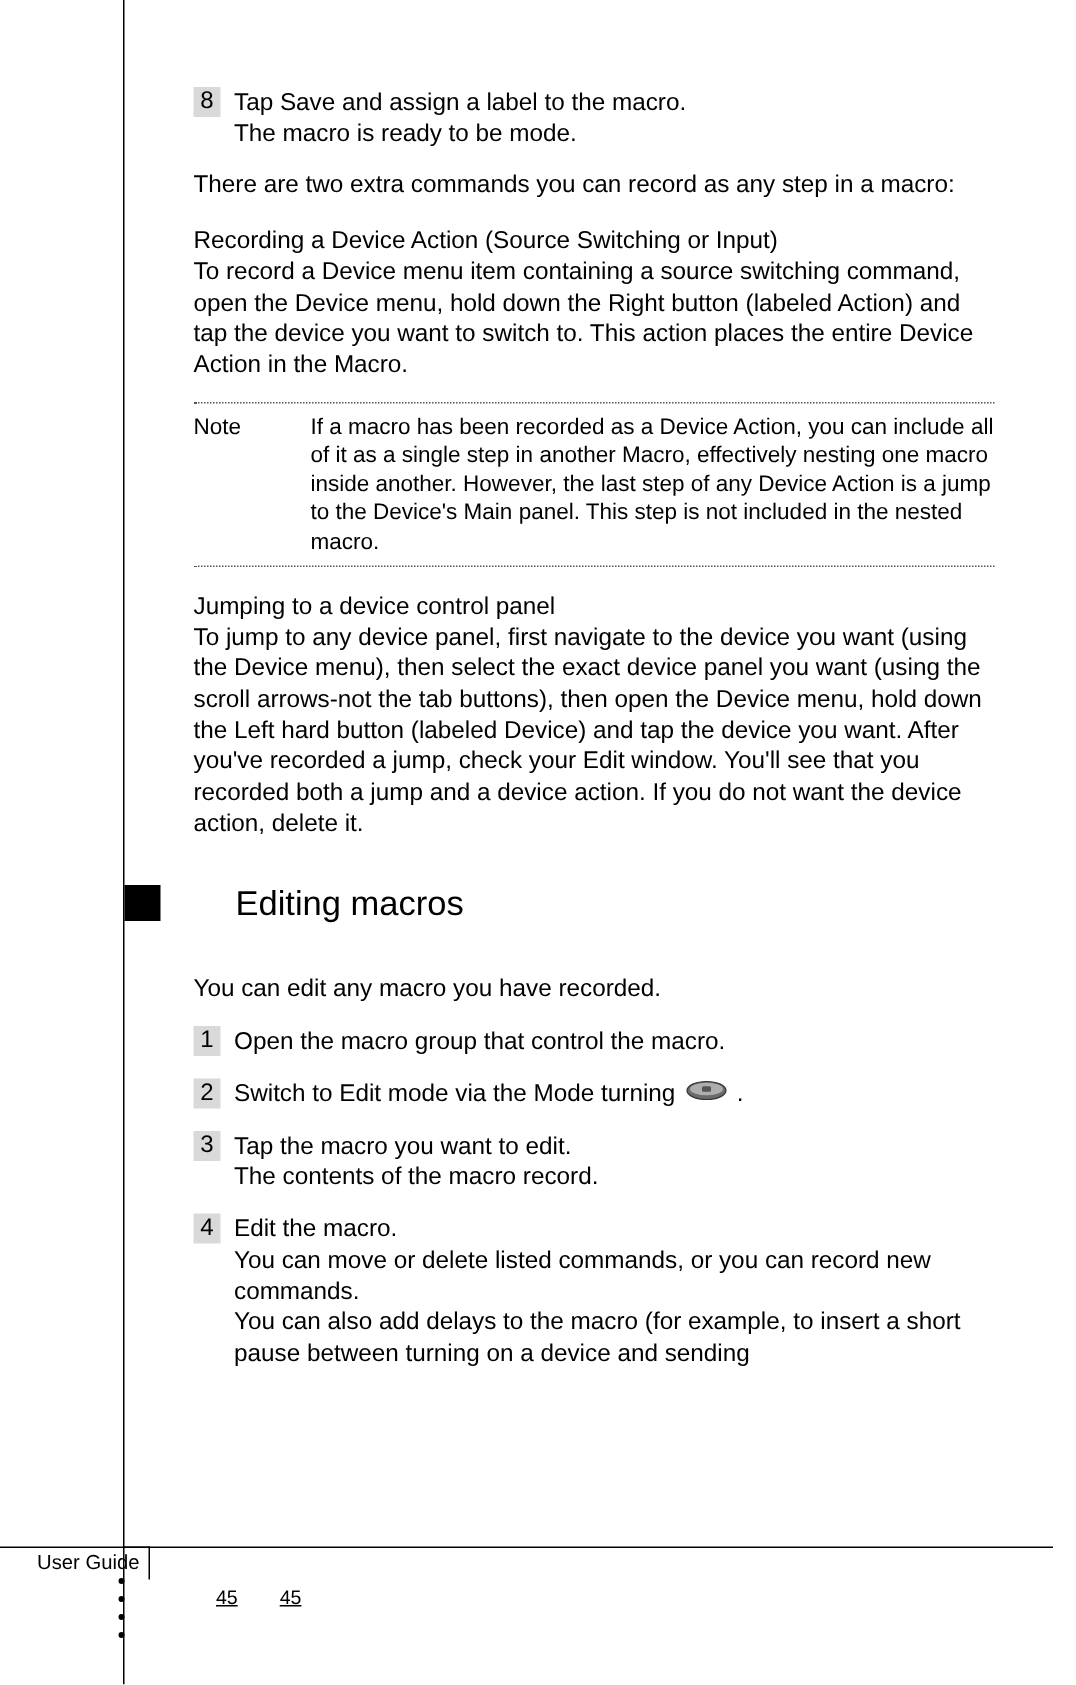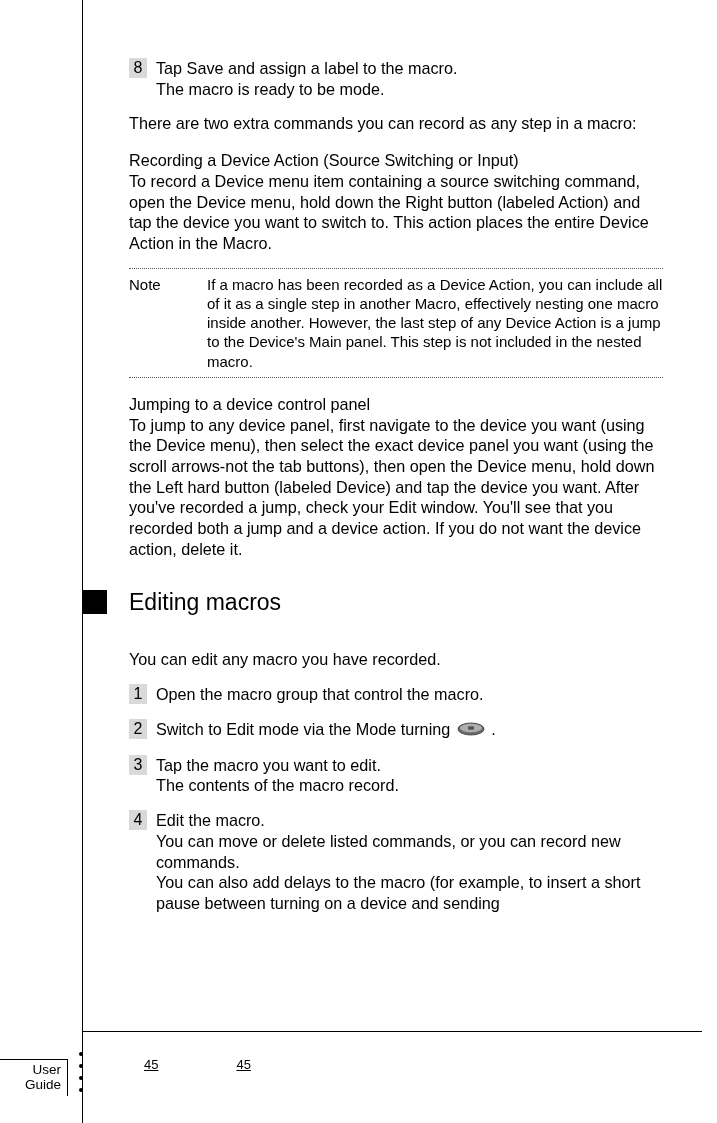--- a/index.html
+++ b/index.html
@@ -56,20 +56,21 @@
   }
   .note-label {
     width: 78px;
     flex-shrink: 0;
   }
   .note-body { flex: 1; }
   .section-heading {
     display: flex;
     align-items: center;
     margin: 28px 0 14px -46px;
+    gap: 28px;
   }
   .section-marker {
     width: 24px;
     height: 24px;
     background: #000;
     margin-right: 22px;
     flex-shrink: 0;
   }
   .section-title {
     font-size: 23px;
@@ -81,23 +82,22 @@
     margin: 0 2px;
   }
   .footer-label {
     position: absolute;
     left: 0;
     top: 1031px;
     font-size: 13.5px;
     padding: 2px 6px 4px 4px;
     border-top: 1px solid #000;
     border-right: 1px solid #000;
-    width: 68px;
+    width: 100px;
     text-align: right;
-    margin-top: 28px;
   }
   .footer-line {
     position: absolute;
     left: 82px;
     top: 1031px;
     width: 620px;
     border-top: 1px solid #000;
   }
   .dots {
     position: absolute;
@@ -112,21 +112,21 @@
     height: 4px;
     background: #000;
     border-radius: 50%;
   }
   .page-nums {
     position: absolute;
     left: 144px;
     top: 1057px;
     font-size: 13px;
     display: flex;
-    gap: 78px;
+    gap: 28px;
     text-decoration: underline;
   }
 </style>
 </head>
 <body>
 
 <div class="footer-label">User Guide</div>
 <div class="footer-line"></div>
 
 <div class="page">

